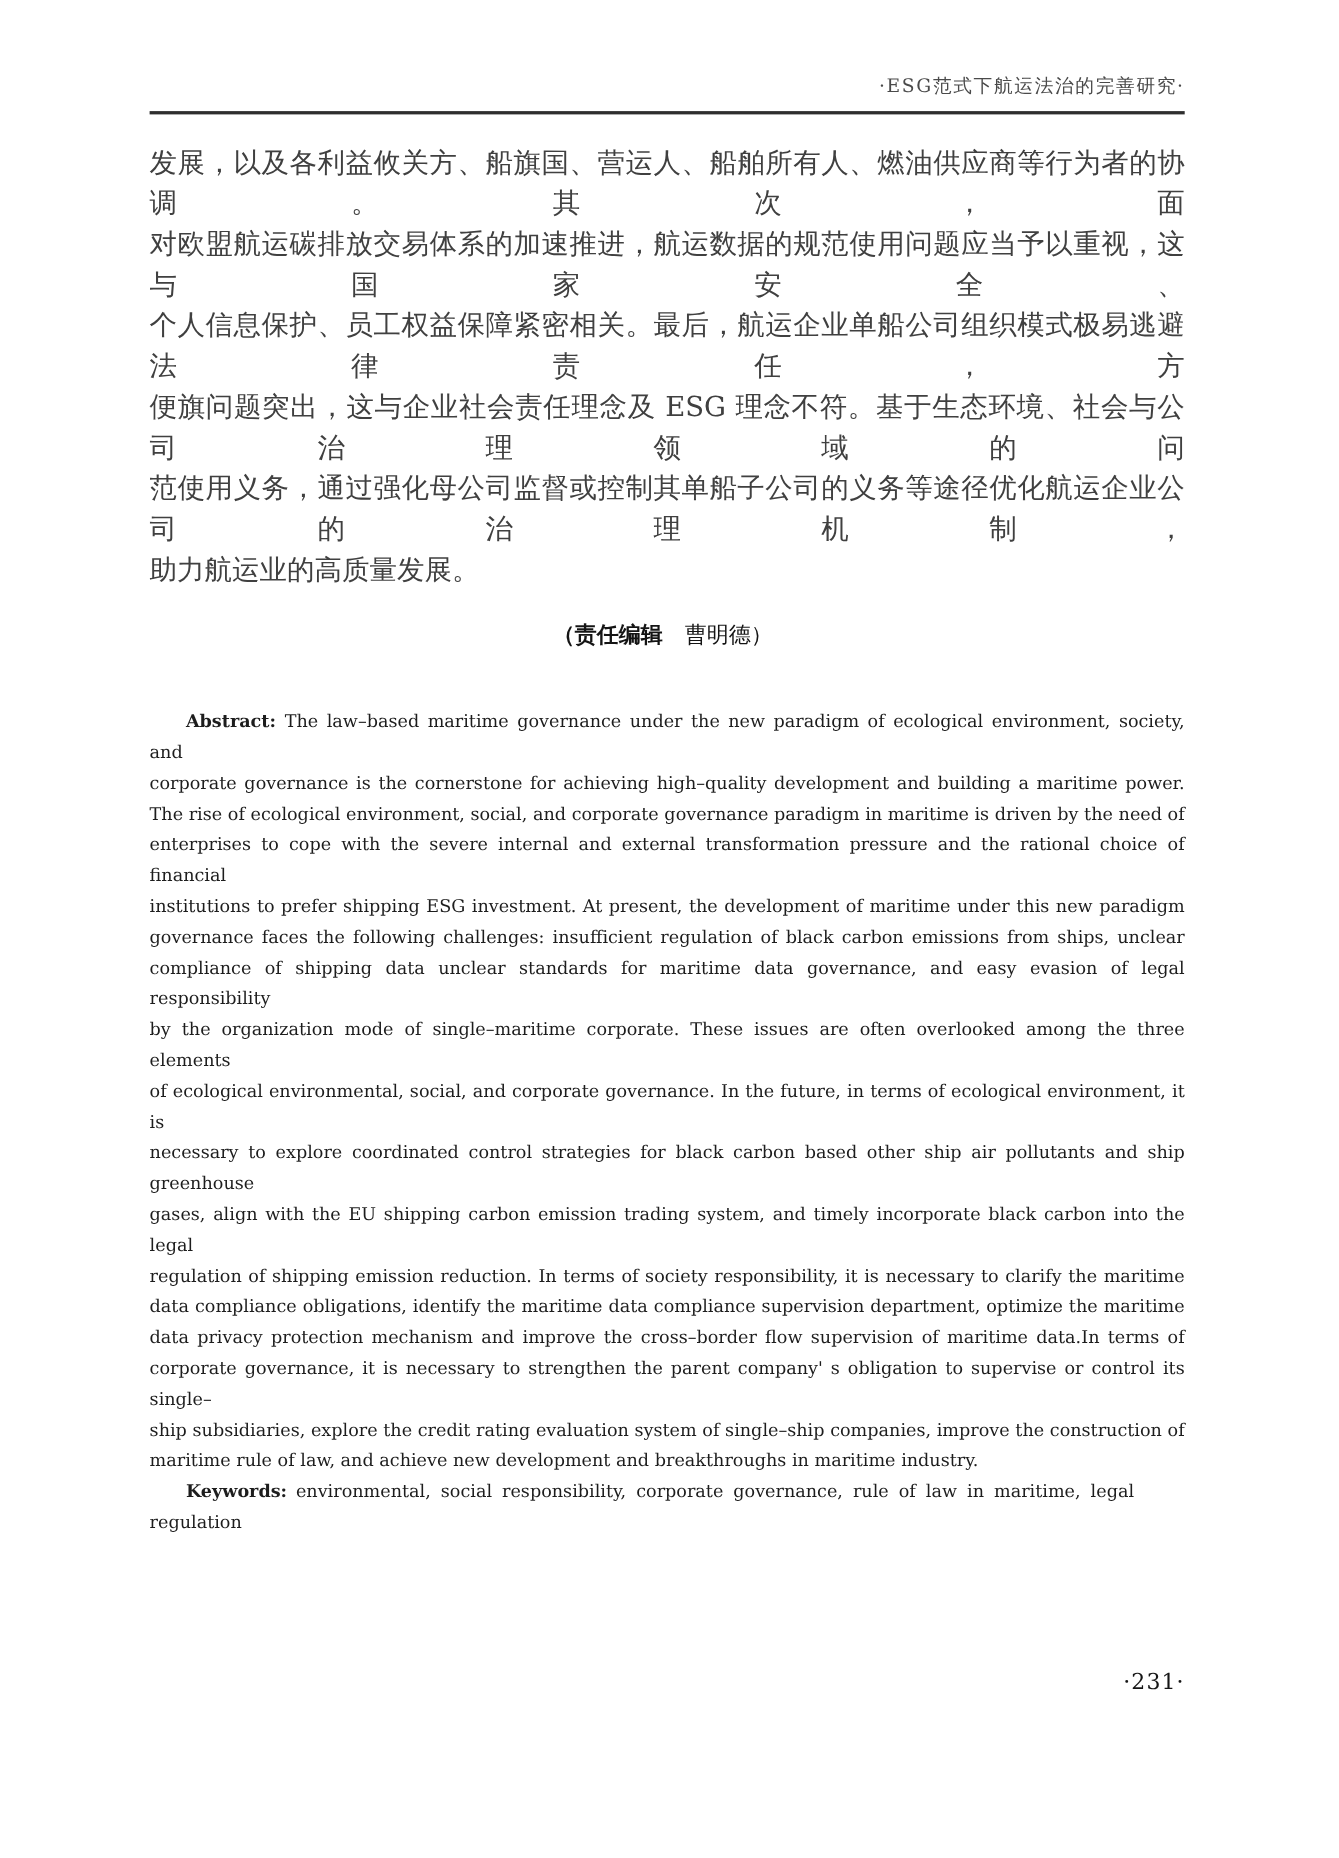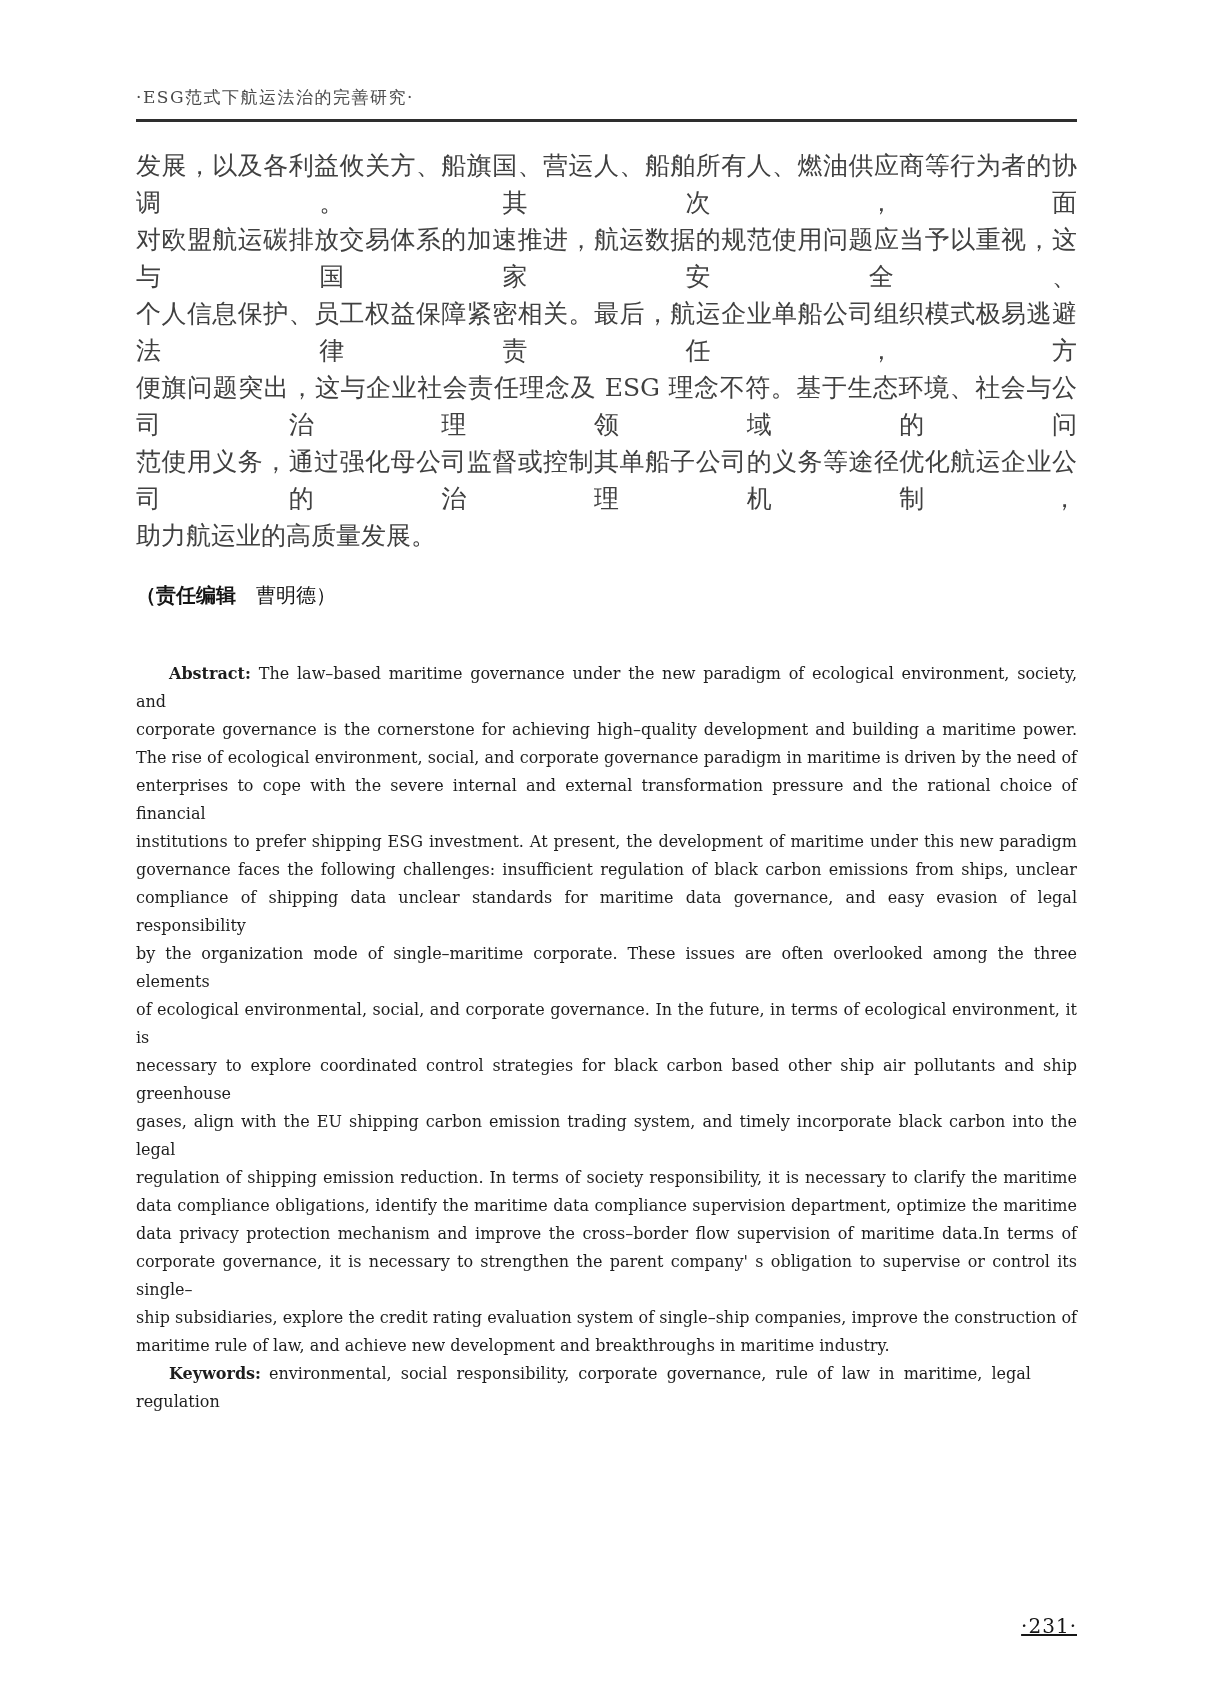--- a/index.html
+++ b/index.html
@@ -13,21 +13,22 @@
     width: 1217px;
     height: 1689px;
     background: #ffffff;
     overflow: hidden;
   }
   .content {
     margin-left: 136px;
     width: 941px;
   }
   .running-head {
-    padding-top: 86px;
+    padding-top: 68px;
+    text-align: right;
     font-size: 17px;
     line-height: 22px;
     letter-spacing: 1.5px;
     color: #4a4a4a;
   }
   .rule {
     margin-top: 11px;
     height: 2.5px;
     background: #2e2e2e;
   }
@@ -41,21 +42,21 @@
     text-align: justify;
     text-align-last: justify;
   }
   .cn-line:last-child {
     text-align-last: left;
   }
   .editor-line {
     margin-top: 27px;
     font-size: 20px;
     line-height: 28px;
-    text-align: left;
+    text-align: center;
     padding-right: 8px;
     color: #141414;
   }
   .editor-label {
     font-weight: bold;
     margin-right: 20px;
   }
   .editor-name {
     font-weight: normal;
   }
@@ -81,27 +82,26 @@
     margin-top: 12px;
   }
   .en-line.keywords {
     text-indent: 33px;
     text-align: left;
     text-align-last: left;
     word-spacing: 4px;
   }
   .page-number {
     position: absolute;
-    top: 1613px;
+    top: 1515px;
     right: 140px;
     font-size: 20px;
     line-height: 26px;
     letter-spacing: 1px;
     color: #161616;
-    text-decoration: underline;
   }
 </style>
 </head>
 <body>
 
 <div class="page">
   <div class="content">
 
     <div class="running-head">·ESG范式下航运法治的完善研究·</div>
 

